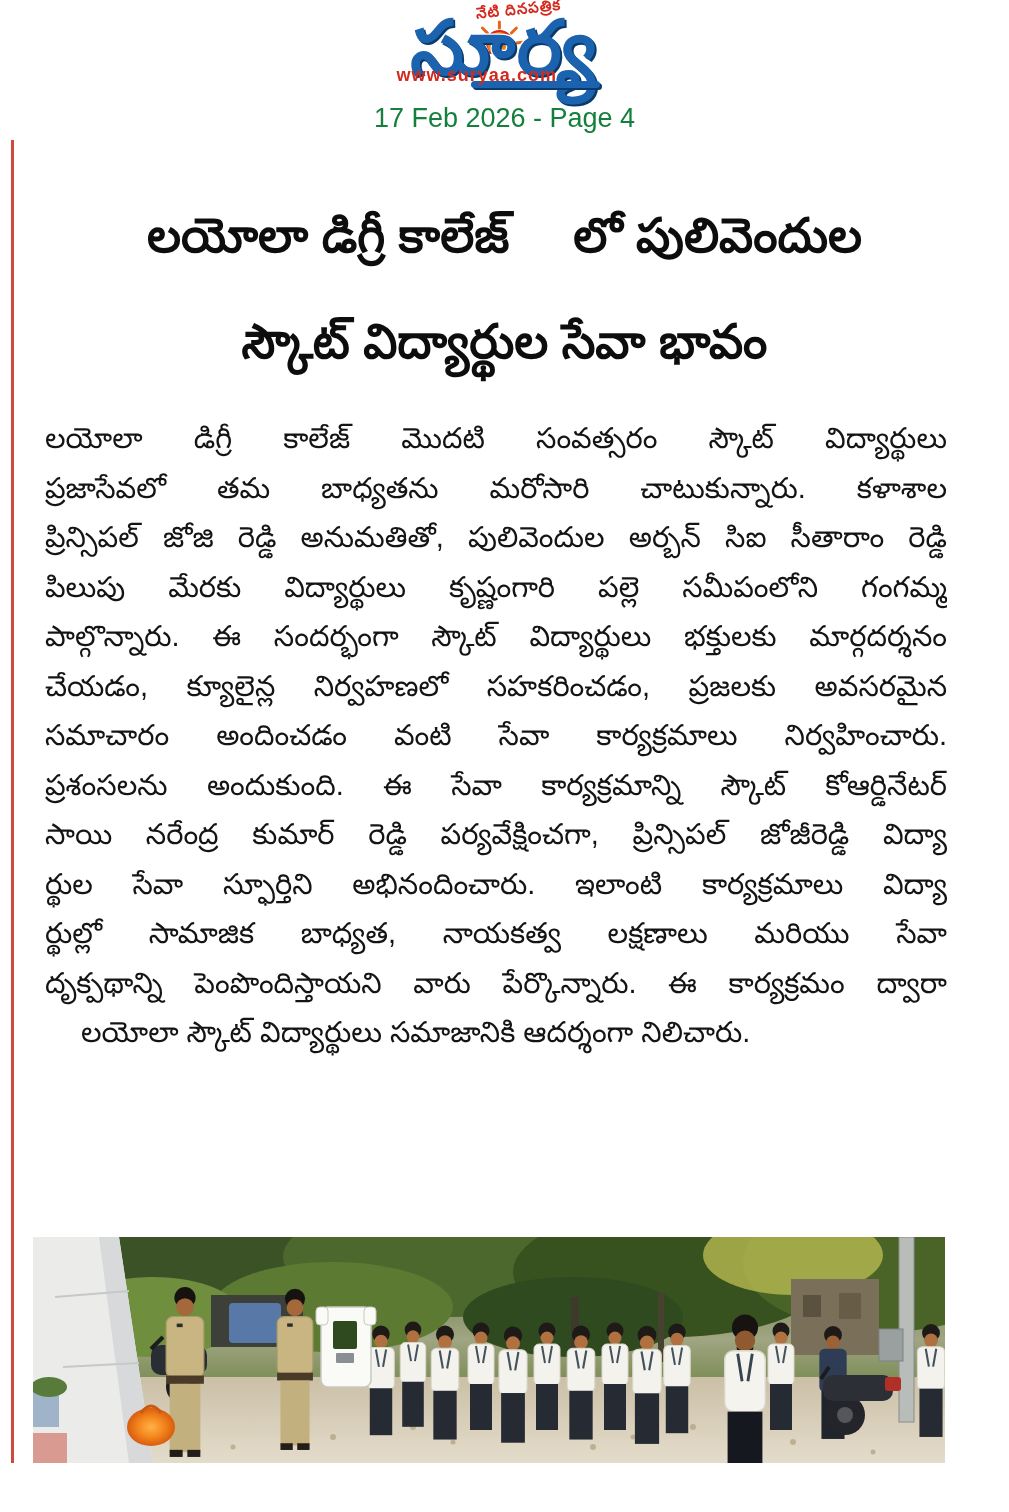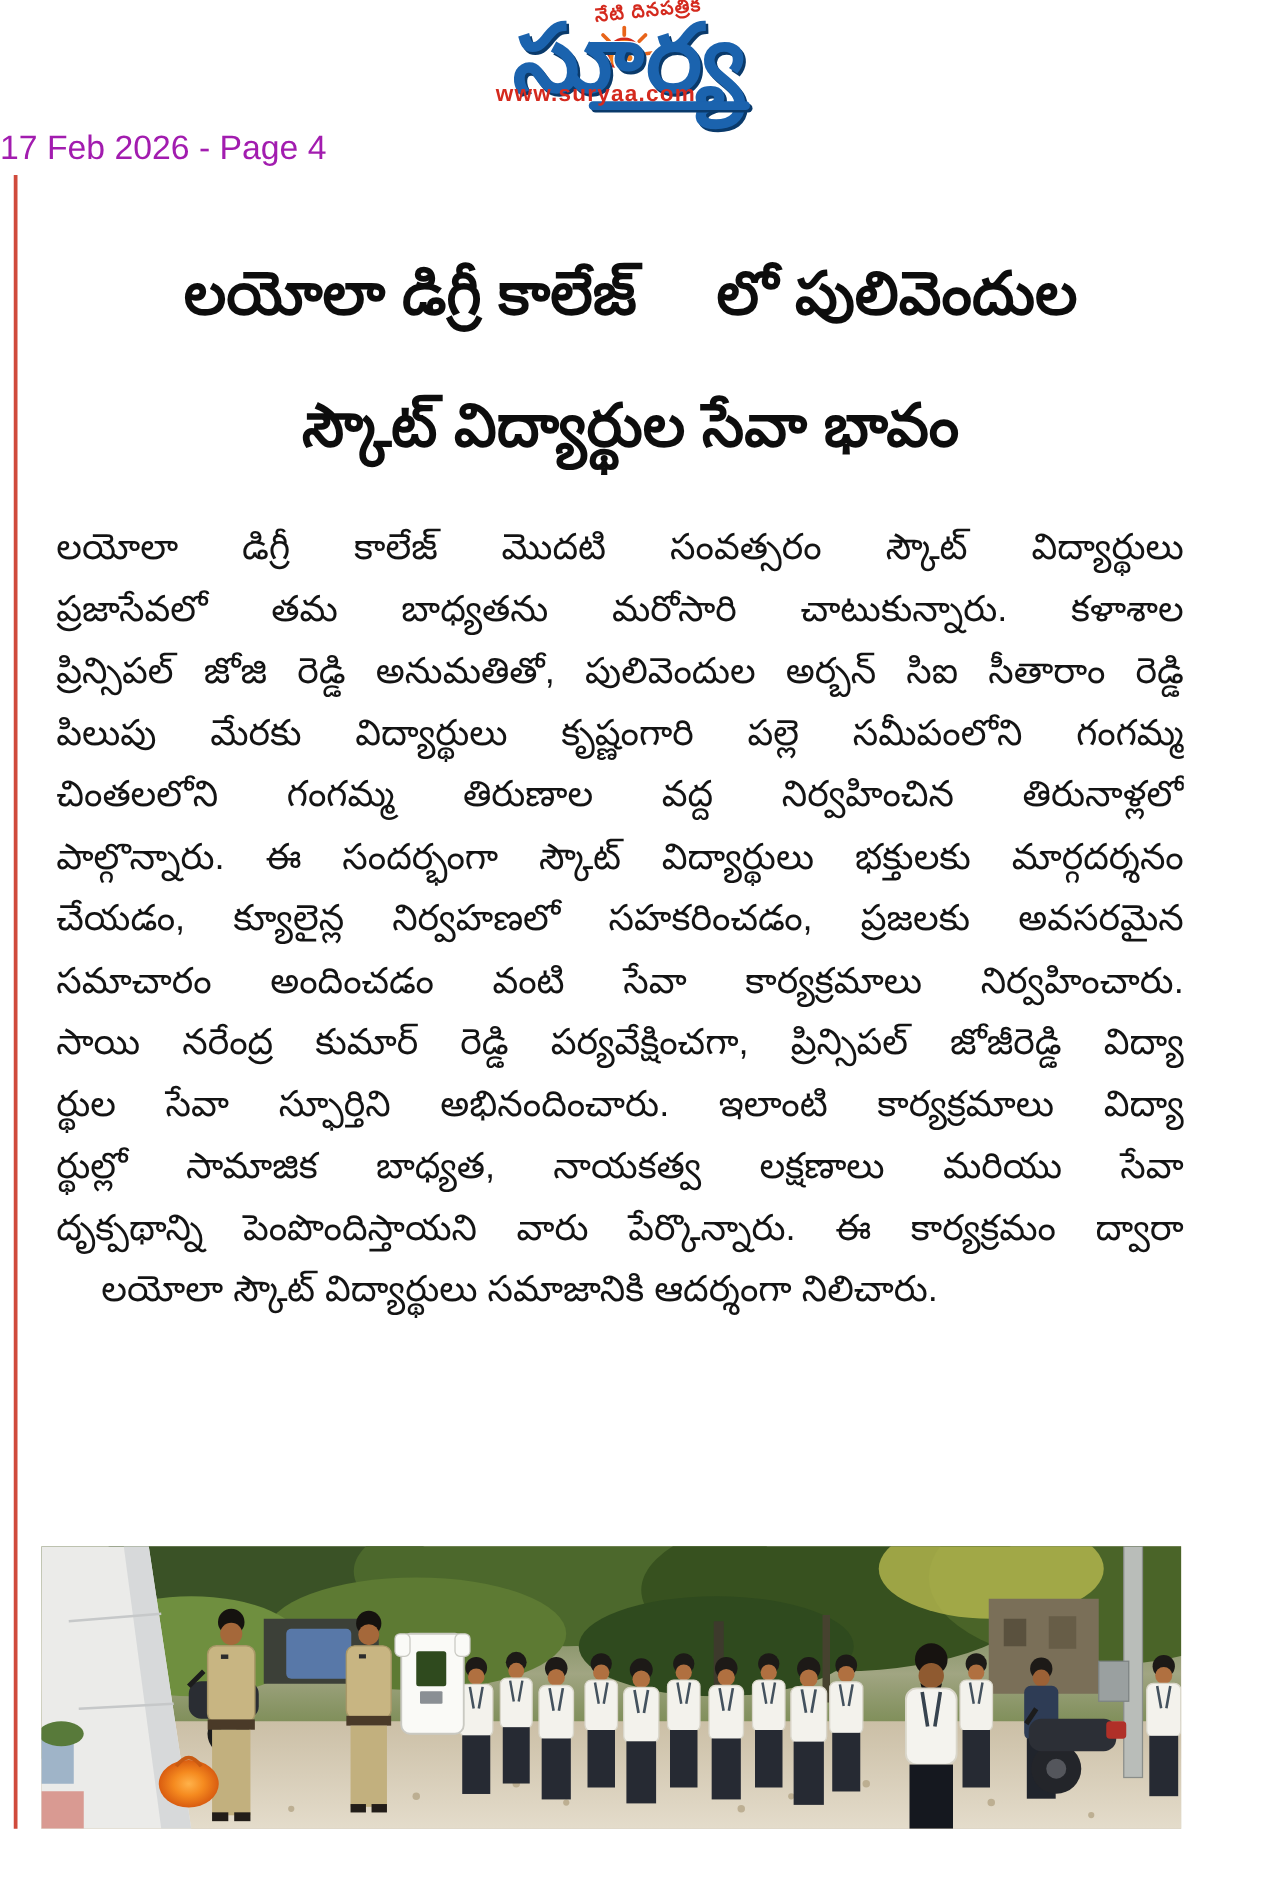--- a/index.html
+++ b/index.html
@@ -28,22 +28,22 @@
   }
   .logo-underline {
     position:absolute; bottom:6px; left:34%; width:62%; height:7px;
     background:#1b63ae; border-radius:4px; box-shadow:2px 2px 0 #0a3a6b; z-index:1;
   }
   .logo-site {
     position:absolute; bottom:8px; left:-4px; z-index:2;
     font-size:18px; font-weight:700; color:#d42a1e; letter-spacing:1px; white-space:nowrap;
   }
   .dateline {
-    position:absolute; left:0; top:103px; width:100%; 
-    font-size:27px; font-weight:500; color:#a21caf;
+    position:absolute; left:0; top:103px; width:100%; text-align:center;
+    font-size:27px; font-weight:500; color:#15803d;
   }
 
   
   .headline { position:absolute; left:0; top:188px; width:100%; color:#0d0d0d; }
   .headline .h-line { display:flex; justify-content:center; align-items:baseline; font-weight:800; font-size:48px; line-height:96px; white-space:nowrap; }
   .headline .h-line1 { gap:64px; }
   .headline .h-line2 { margin-top:10px; }
 
   
   .article { position:absolute; left:45px; top:414px; width:902px; font-size:29px; color:#141414; }
@@ -95,24 +95,24 @@
     <div class="h-line h-line2">
       <span>స్కౌట్ విద్యార్థుల సేవా భావం</span>
     </div>
   </div>
 
   <div class="article">
     <div class="bline">లయోలా డిగ్రీ కాలేజ్ మొదటి సంవత్సరం స్కౌట్ విద్యార్థులు</div>
     <div class="bline">ప్రజాసేవలో తమ బాధ్యతను మరోసారి చాటుకున్నారు. కళాశాల</div>
     <div class="bline">ప్రిన్సిపల్ జోజి రెడ్డి అనుమతితో, పులివెందుల అర్బన్ సిఐ సీతారాం రెడ్డి</div>
     <div class="bline">పిలుపు మేరకు విద్యార్థులు కృష్ణంగారి పల్లె సమీపంలోని గంగమ్మ</div>
-    <div class="bline">చింతలలోని గంగమ్మ తిరుణాల వద్ద నిర్వహించిన తిరునాళ్లలో</div>
     <div class="bline">పాల్గొన్నారు. ఈ సందర్భంగా స్కౌట్ విద్యార్థులు భక్తులకు మార్గదర్శనం</div>
     <div class="bline">చేయడం, క్యూలైన్ల నిర్వహణలో సహకరించడం, ప్రజలకు అవసరమైన</div>
     <div class="bline">సమాచారం అందించడం వంటి సేవా కార్యక్రమాలు నిర్వహించారు.</div>
+    <div class="bline">ప్రశంసలను అందుకుంది. ఈ సేవా కార్యక్రమాన్ని స్కౌట్ కోఆర్డినేటర్</div>
     <div class="bline">సాయి నరేంద్ర కుమార్ రెడ్డి పర్యవేక్షించగా, ప్రిన్సిపల్ జోజీరెడ్డి విద్యా</div>
     <div class="bline">ర్థుల సేవా స్ఫూర్తిని అభినందించారు. ఇలాంటి కార్యక్రమాలు విద్యా</div>
     <div class="bline">ర్థుల్లో సామాజిక బాధ్యత, నాయకత్వ లక్షణాలు మరియు సేవా</div>
     <div class="bline">దృక్పథాన్ని పెంపొందిస్తాయని వారు పేర్కొన్నారు. ఈ కార్యక్రమం ద్వారా</div>
     <div class="bline">లయోలా స్కౌట్ విద్యార్థులు సమాజానికి ఆదర్శంగా నిలిచారు.</div>
   </div>
 
   <div class="photo">
     <svg width="912" height="226" viewBox="0 0 912 226">
       <defs>

